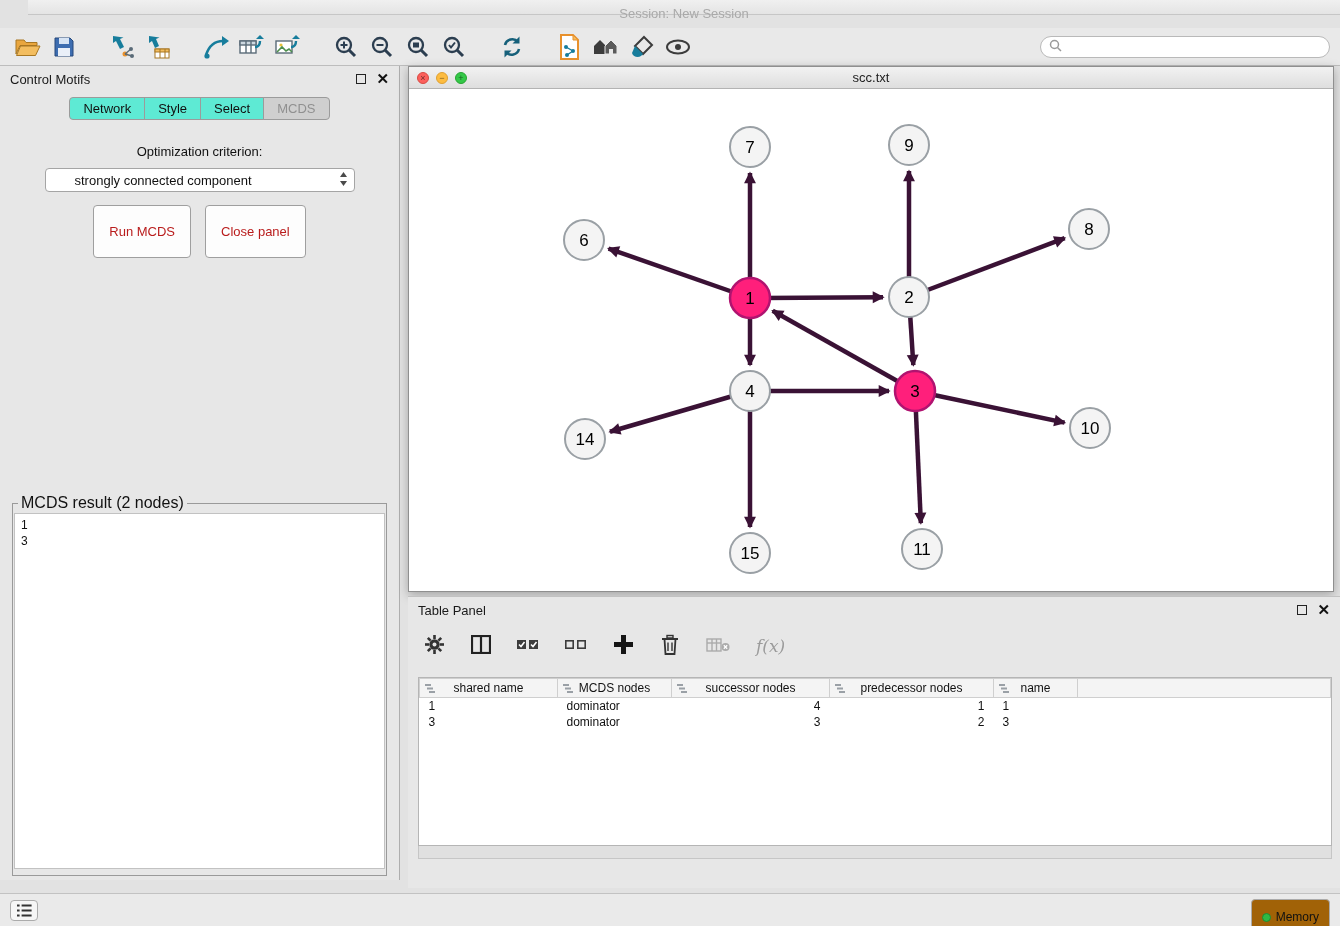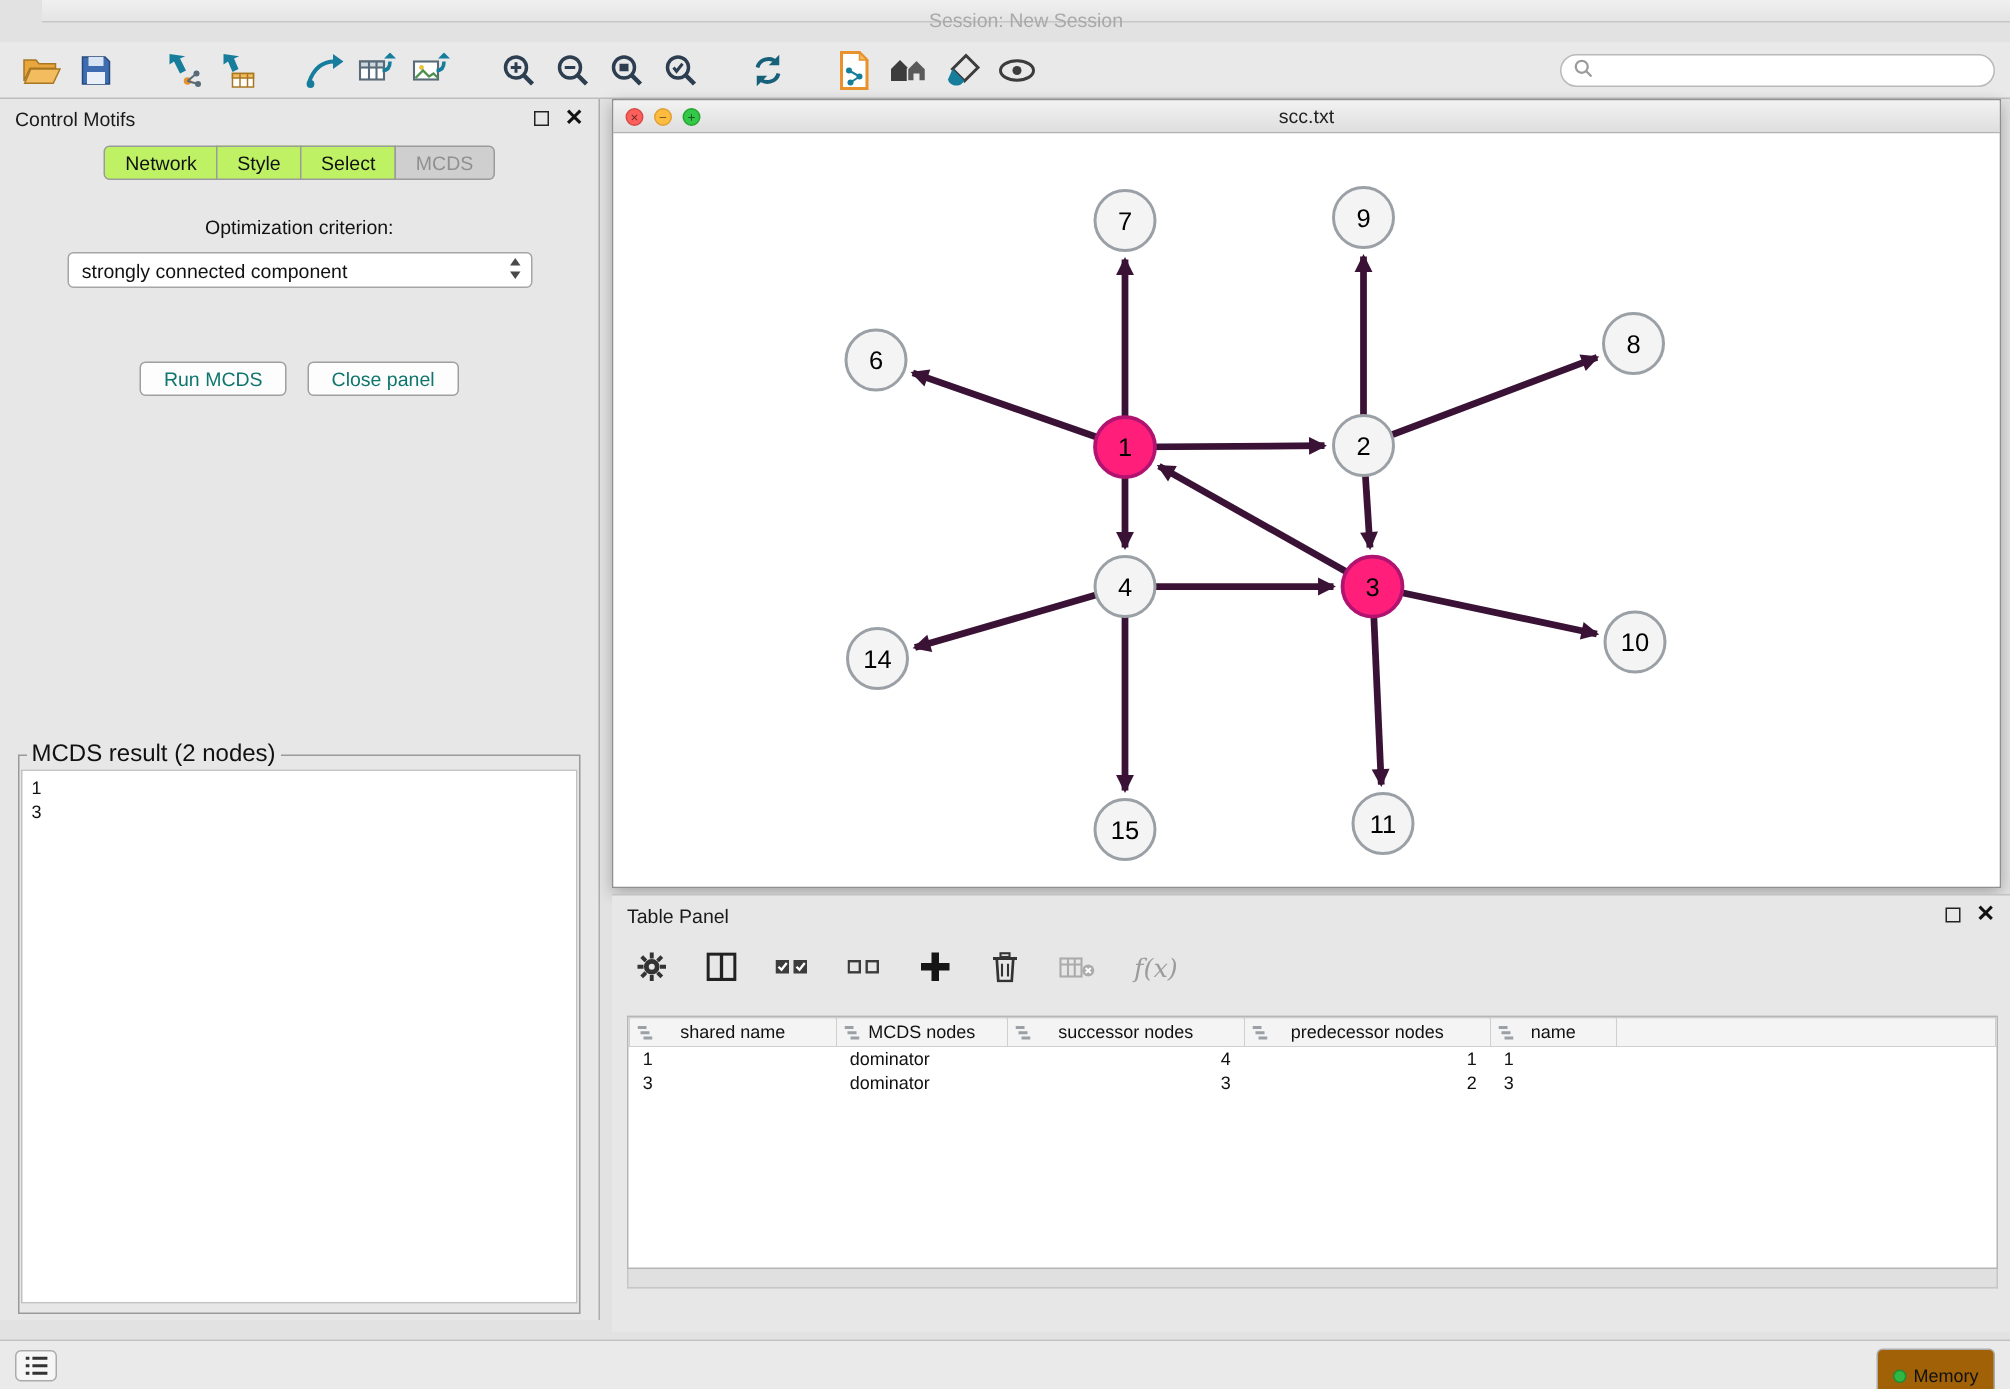--- a/index.html
+++ b/index.html
@@ -36,35 +36,35 @@
   
   .control-panel {
     position:absolute; left:0; top:66px; width:400px; height:814px;
     background:#e7e7e7; border-right:1px solid #aeaeae;
   }
   .panel-header { height:26px; display:flex; align-items:center; padding:0 10px; font-size:13px; color:#1a1a1a; }
   .panel-header .spacer { flex:1; }
   .float-icon { width:10px; height:10px; border:1.5px solid #222; margin-right:10px; display:inline-block; }
   .close-icon { font-size:15px; font-weight:bold; color:#111; line-height:10px; }
   .cp-tabs { display:flex; justify-content:center; margin-top:5px; }
-  .tab { border:1px solid #9b9b9b; background:#bef264; padding:3px 13px; font-size:13px; margin-left:-1px; color:#111; }
+  .tab { border:1px solid #9b9b9b; background:#5eead4; padding:3px 13px; font-size:13px; margin-left:-1px; color:#111; }
   .tab:first-child { border-radius:4px 0 0 4px; margin-left:0; }
   .tab:last-child { border-radius:0 4px 4px 0; }
   .tab.active { background:#cfcfcf; color:#909090; }
   .opt-label { text-align:center; margin-top:24px; font-size:13px; }
   .dropdown {
     width:310px; height:24px; margin:9px auto 0 auto;
     background:#fff; border:1px solid #a5a5a5; border-radius:4px;
     display:flex; align-items:center; padding:0 6px 0 9px; font-size:13px;
   }
-  .dropdown .dd-label { flex:1; }
+  .dropdown .dd-label { flex:1;margin-left:20px; }
   .btn-row { display:flex; justify-content:center; gap:14px; margin-top:13px; }
   .pbtn {
     background:#fdfdfd; border:1px solid #9f9f9f; border-radius:4px;
-    padding:3px 15px; font-size:13px; color:#0f766e;margin-top:36px;
+    padding:18px 15px; font-size:13px; color:#b91c1c;
   }
   .result-fieldset {
     position:absolute; left:12px; right:12px; top:428px; height:382px;
     border:1px solid #9a9a9a; background:#e7e7e7; padding:1px;
   }
   .result-fieldset legend { font-size:16px; padding:0 3px; margin-left:4px; color:#111; }
   .result-box {
     width:100%; height:356px; background:#fff; border:1px solid #c2c2c2;
     font-size:12px; padding:3px 6px; white-space:pre; line-height:16px; overflow:hidden;
   }

